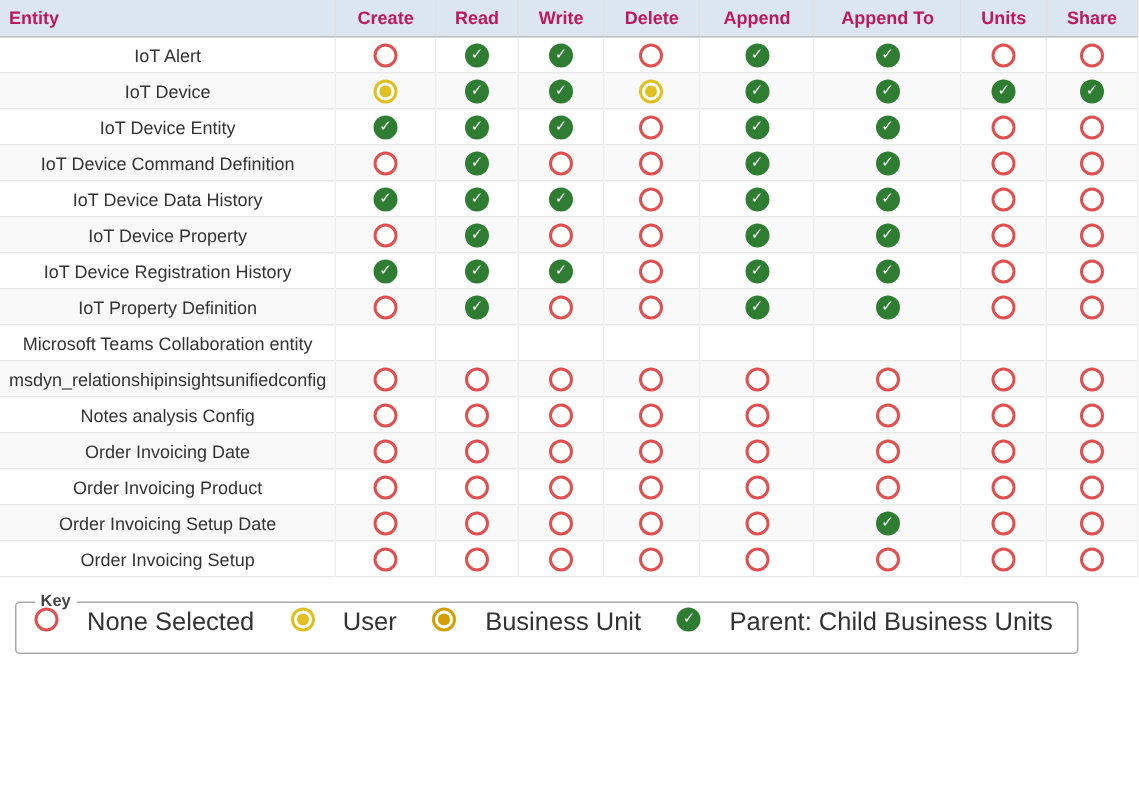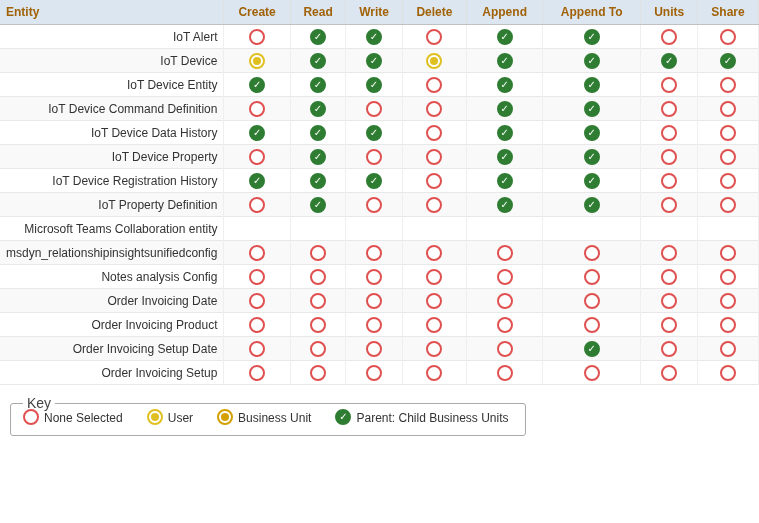--- a/index.html
+++ b/index.html
@@ -20,42 +20,42 @@
     }
     thead tr {
       background: #dce6f1;
     }
     thead th {
       padding: 5px 6px;
       text-align: center;
       font-weight: 600;
       border-bottom: 1px solid #c0c0c0;
       border-right: 1px solid #e0e0e0;
-      color: #a16207;
+      color: #be185d;
       white-space: nowrap;
     }
     thead th:first-child {
       text-align: left;
       width: 210px;
     }
     tbody tr {
       border-bottom: 1px solid #e8e8e8;
     }
     tbody tr:nth-child(even) {
       background: #f9f9f9;
     }
     tbody td {
       padding: 3px 6px;
       text-align: center;
       border-right: 1px solid #efefef;
       height: 24px;
       vertical-align: middle;
     }
     tbody td:first-child {
-      text-align: right;
+      text-align: center;
       white-space: nowrap;
     }
     .circle-icon {
       display: inline-block;
       width: 16px;
       height: 16px;
       border-radius: 50%;
       vertical-align: middle;
     }
     .none {
@@ -113,23 +113,23 @@
       height: 100%;
     }
     .key-items {
       display: flex;
       gap: 24px;
       align-items: center;
       margin-top: -8px;
     }
     .key-item {
       display: flex;
-      align-items: flex-end;
-      gap: 5px;
-      font-size: 12px;
+      align-items: flex-start;
+      gap: 19px;
+      font-size: 17px;
     }
   </style>
 </head>
 <body>
 
 <div class="table-container">
   <table>
     <thead>
       <tr>
         <th>Entity</th>
@@ -308,21 +308,21 @@
           <td><span class="circle-icon none"></span></td>
           <td><span class="circle-icon none"></span></td>
           <td><span class="circle-icon none"></span></td>
         </tr>
       </tbody>
   </table>
 </div>
 
 <div style="padding: 10px 10px 0 10px;">
   <fieldset style="border:1px solid #aaa; border-radius:3px; padding:6px 16px 10px 12px; display:inline-block; min-width:480px;">
-    <legend style="font-size:14px; font-weight:400; color:#444; padding:0 4px;">Key</legend>
+    <legend style="font-size:11px; font-weight:700; color:#444; padding:0 4px;">Key</legend>
     <div class="key-items" id="key-items">
         <div class="key-item">
           <span class="circle-icon none"></span>
           <span>None Selected</span>
         </div>
         <div class="key-item">
           <span class="circle-icon user"></span>
           <span>User</span>
         </div>
         <div class="key-item">

